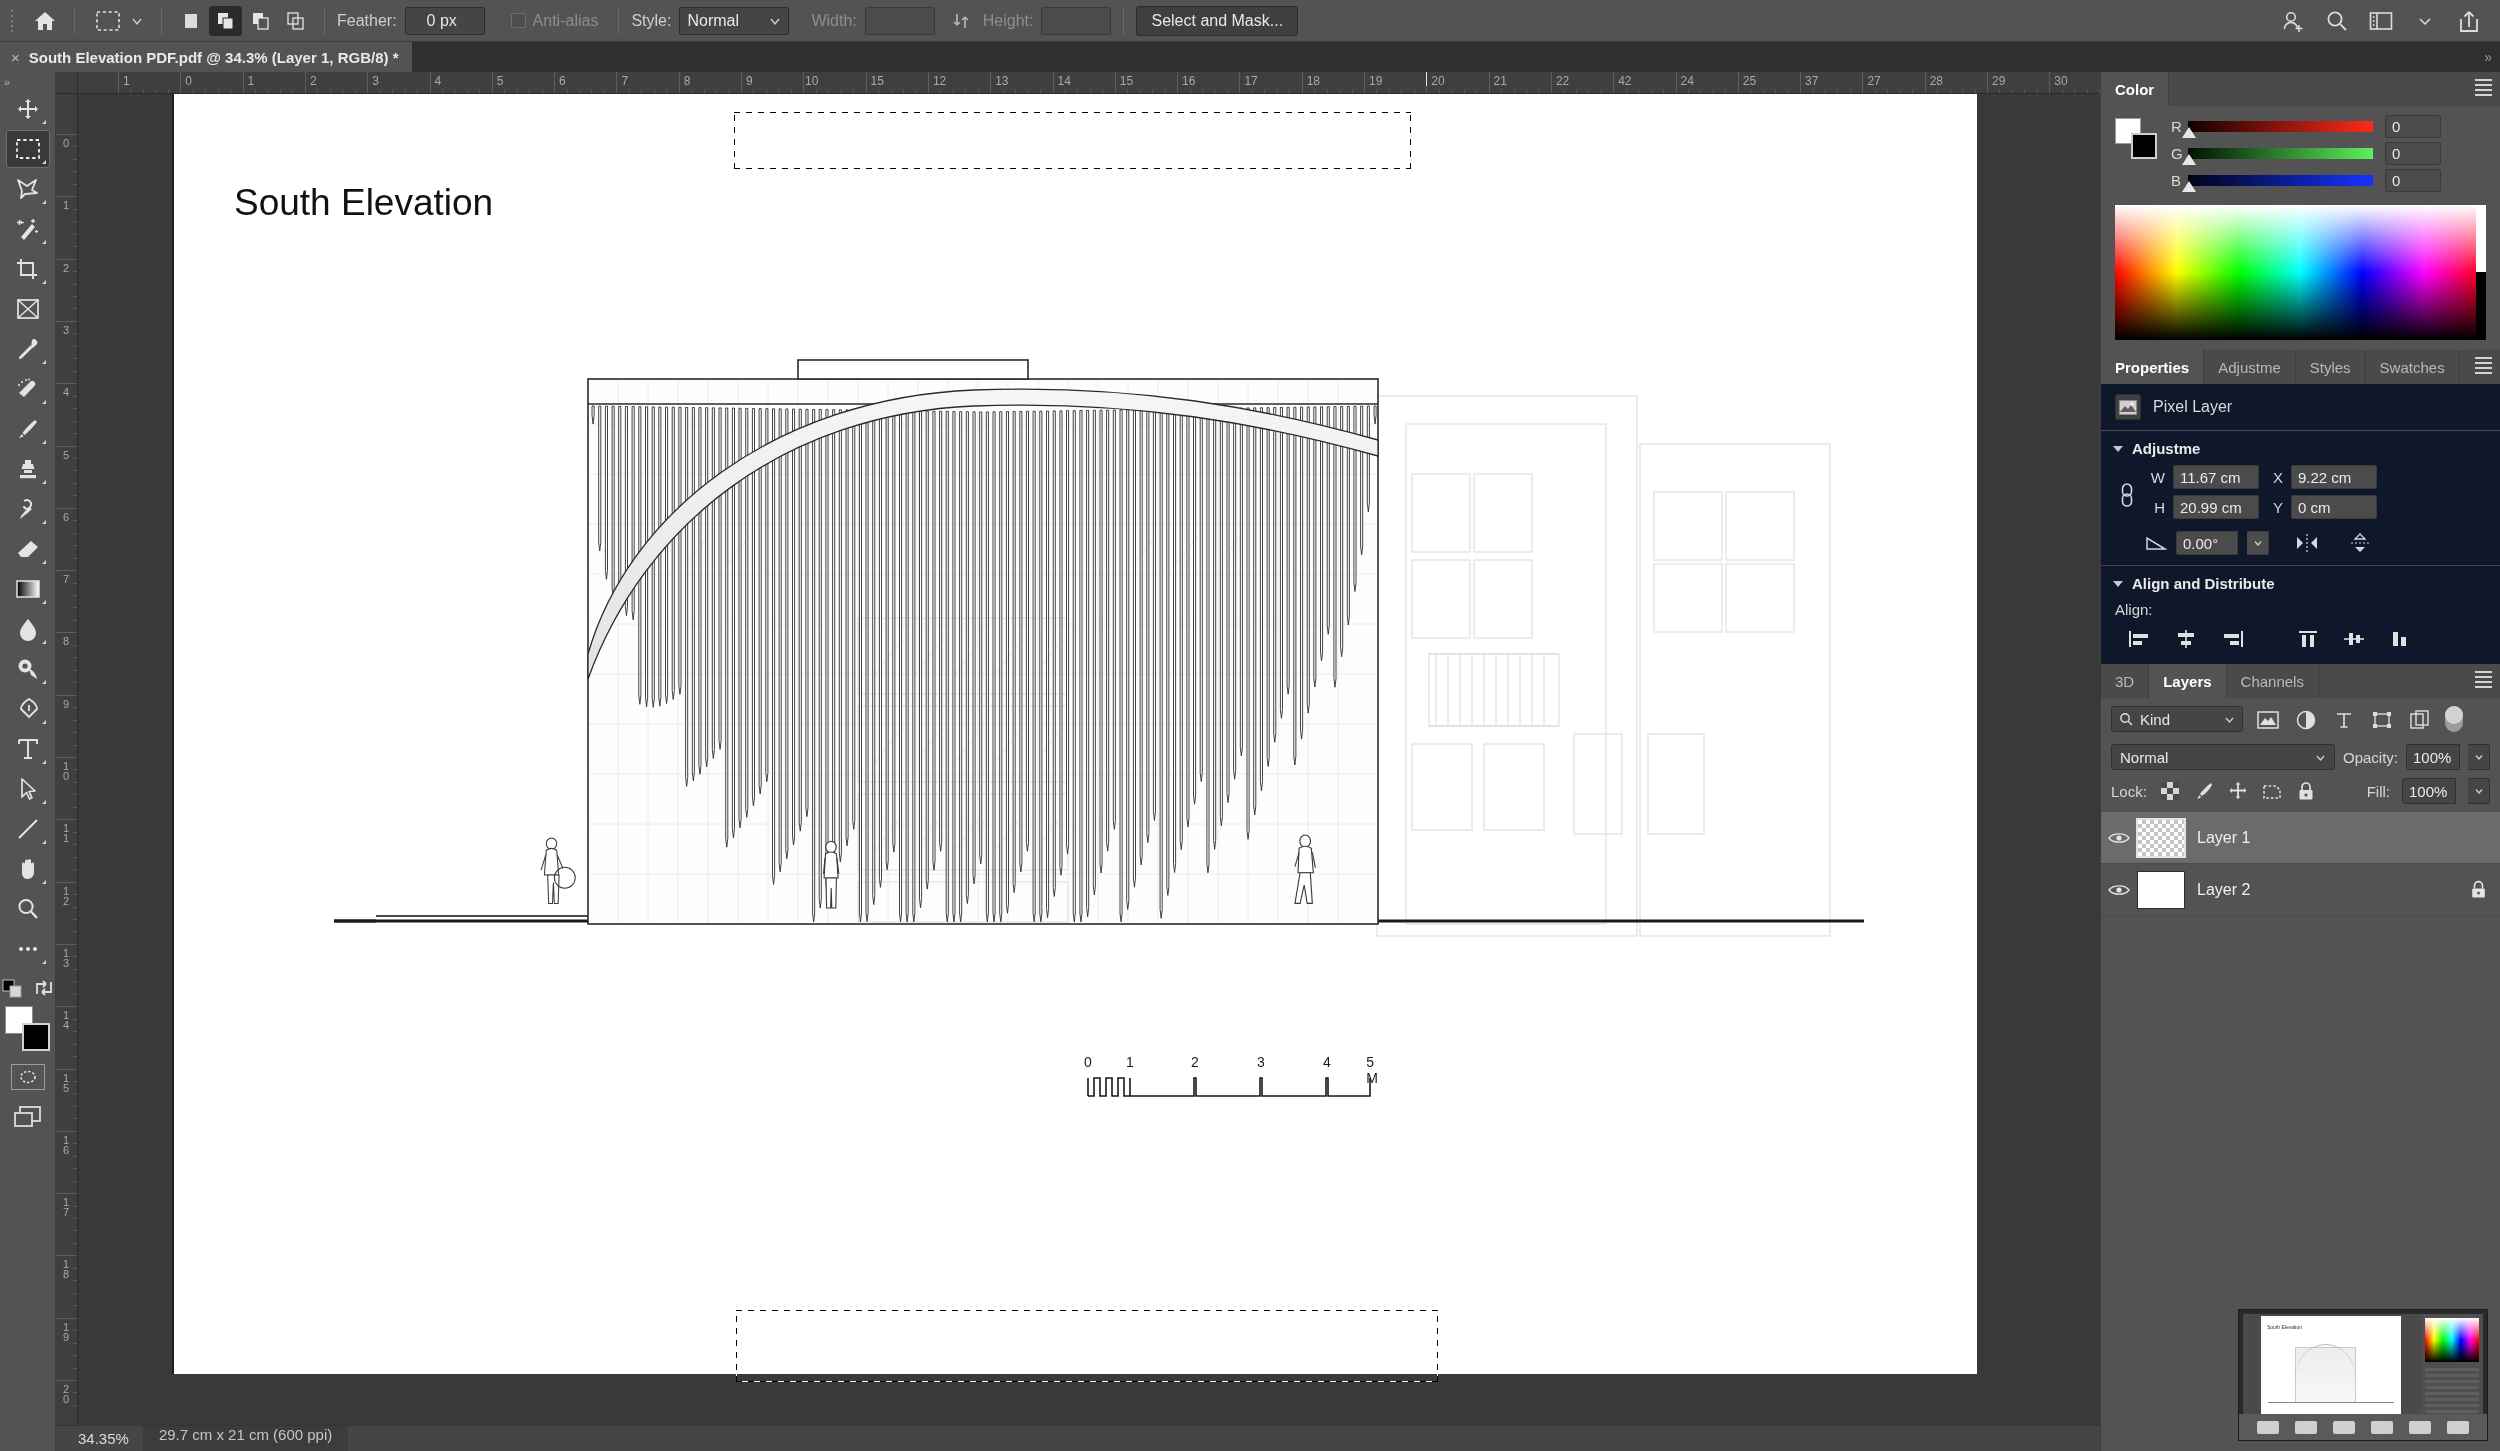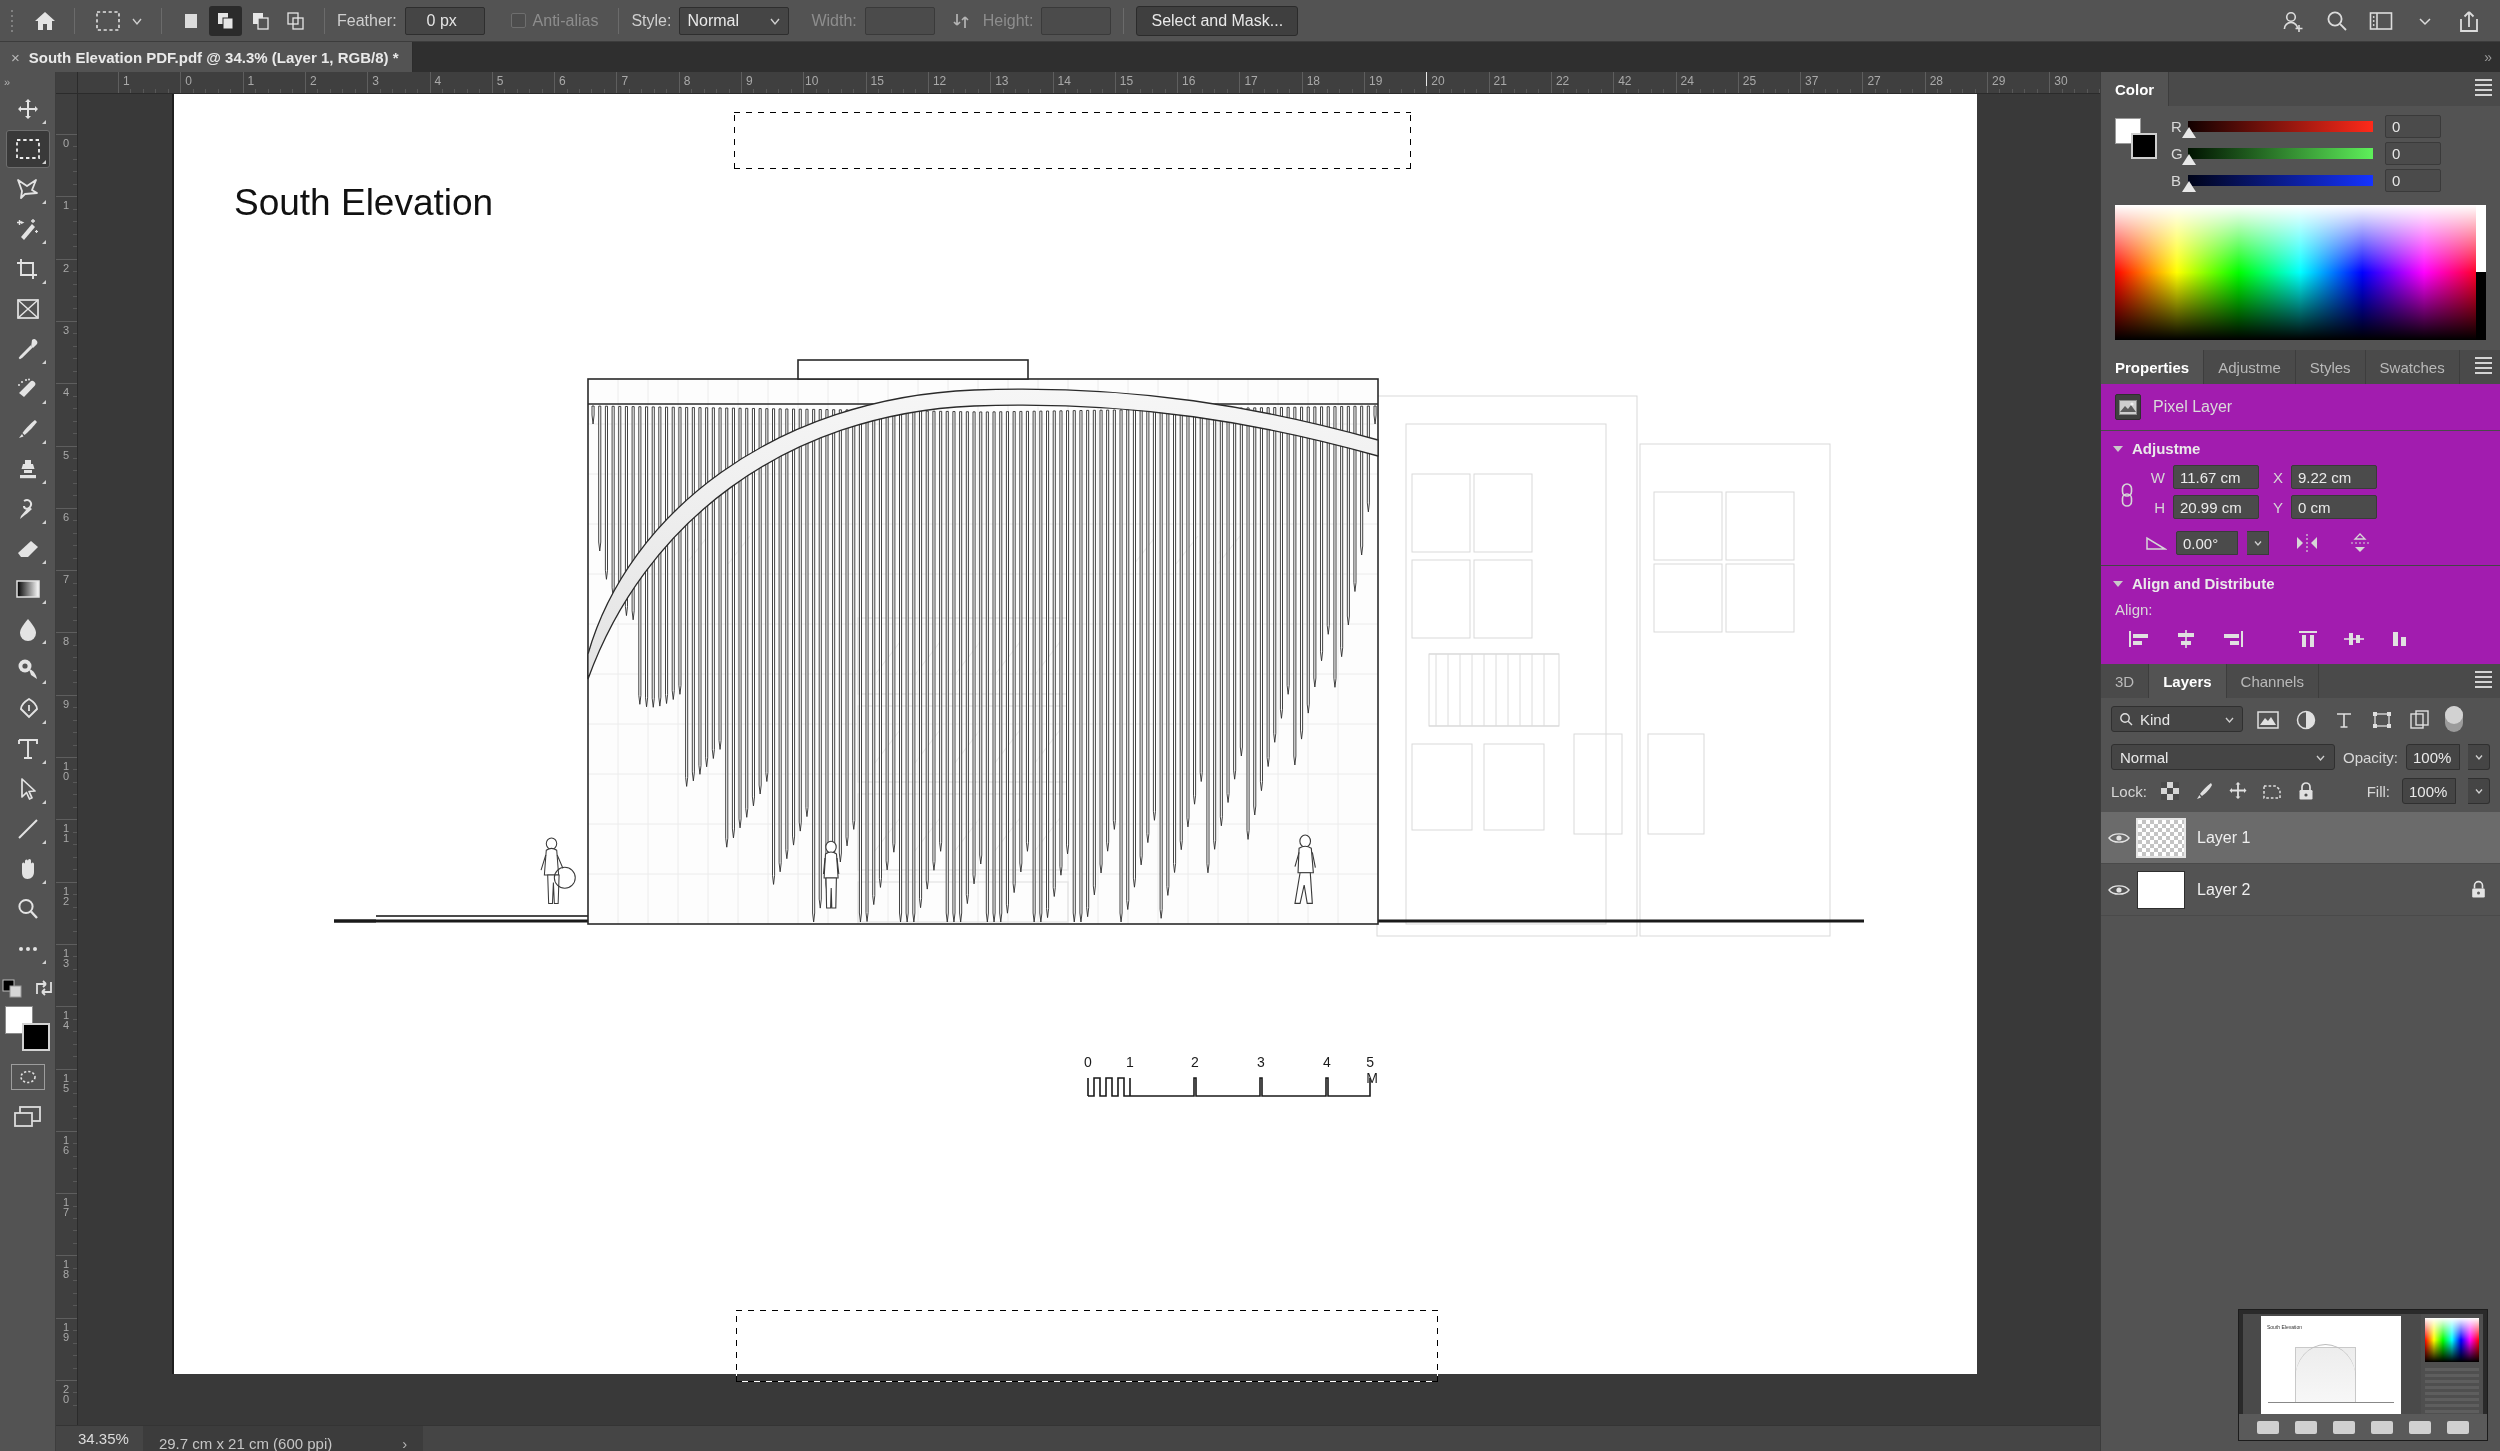--- a/index.html
+++ b/index.html
@@ -161,21 +161,21 @@
   }
   .scalebar{ position:absolute; left:910px; top:960px; width:290px; }
   .sb-labels{ position:relative; height:18px; }
   .sb-labels span{ position:absolute; font-size:14px; color:#1a1a1a; transform:translateX(-50%); }
   .statusbar{
     position:absolute; left:0; bottom:0; right:0; height:26px; background:#454545;
     display:flex; align-items:center; font-size:15px; color:#dcdcdc; z-index:6;
     border-top:1px solid #343434;
   }
   .sb-zoom{ padding:0 14px 0 22px; }
-  .sb-dim{ background:#3c3c3c; height:26px; display:flex; align-items:flex-end; padding:0 16px; gap:70px; color:#c6c6c6;}
+  .sb-dim{ background:#3c3c3c; height:26px; display:flex; align-items:flex-end; padding:0 16px; gap:70px; color:#c6c6c6;flex-direction:column;}
   .sb-arrow{ color:#b5b5b5; }
 
   
   .rightcol{
     width:400px; flex:0 0 400px; background:#535353; display:flex; flex-direction:column;
     border-left:1px solid #3b3b3b;
   }
   .panel-tabs{
     display:flex; align-items:stretch; background:#454545; height:34px; position:relative;
   }
@@ -212,21 +212,21 @@
   }
   .spectrum{
     margin:8px 14px 10px 14px; height:135px; position:relative;
     background:
       linear-gradient(to bottom, rgba(255,255,255,1) 0%, rgba(255,255,255,0) 50%, rgba(0,0,0,0) 50%, rgba(0,0,0,1) 100%),
       linear-gradient(to right,#ff0000,#ffff00,#00ff00,#00ffff,#0000ff,#ff00ff,#ff0000);
   }
   .spectrum .endsw{ position:absolute; right:0; top:0; width:10px; height:100%;
     background:linear-gradient(to bottom,#ffffff 0 50%,#000000 50% 100%); }
 
-  .propbody{ background:#a21caf; }
+  .propbody{ background:#0f172a; }
   .prop-head{
     display:flex; align-items:center; gap:12px; padding:10px 14px 10px 14px;
     border-bottom:1px solid #4a4a4a;
   }
   .prop-ico{ width:26px; height:26px; background:#404040; border:1px solid #2f2f2f; display:flex;align-items:center;justify-content:center;border-radius:2px;}
   .prop-head span{ font-size:16px; color:#dadada; }
   .sec-title{ display:flex; align-items:center; gap:9px; padding:9px 14px 5px 12px; font-size:15px; font-weight:bold; color:#eaeaea; }
   .disc{ width:0;height:0;border-left:5px solid transparent;border-right:5px solid transparent;border-top:6px solid #c9c9c9; }
   .tf-grid{ display:flex; align-items:center; padding:3px 14px 4px 14px; gap:10px;}
   .link-ico{ width:24px; display:flex; align-items:center; justify-content:center; }

